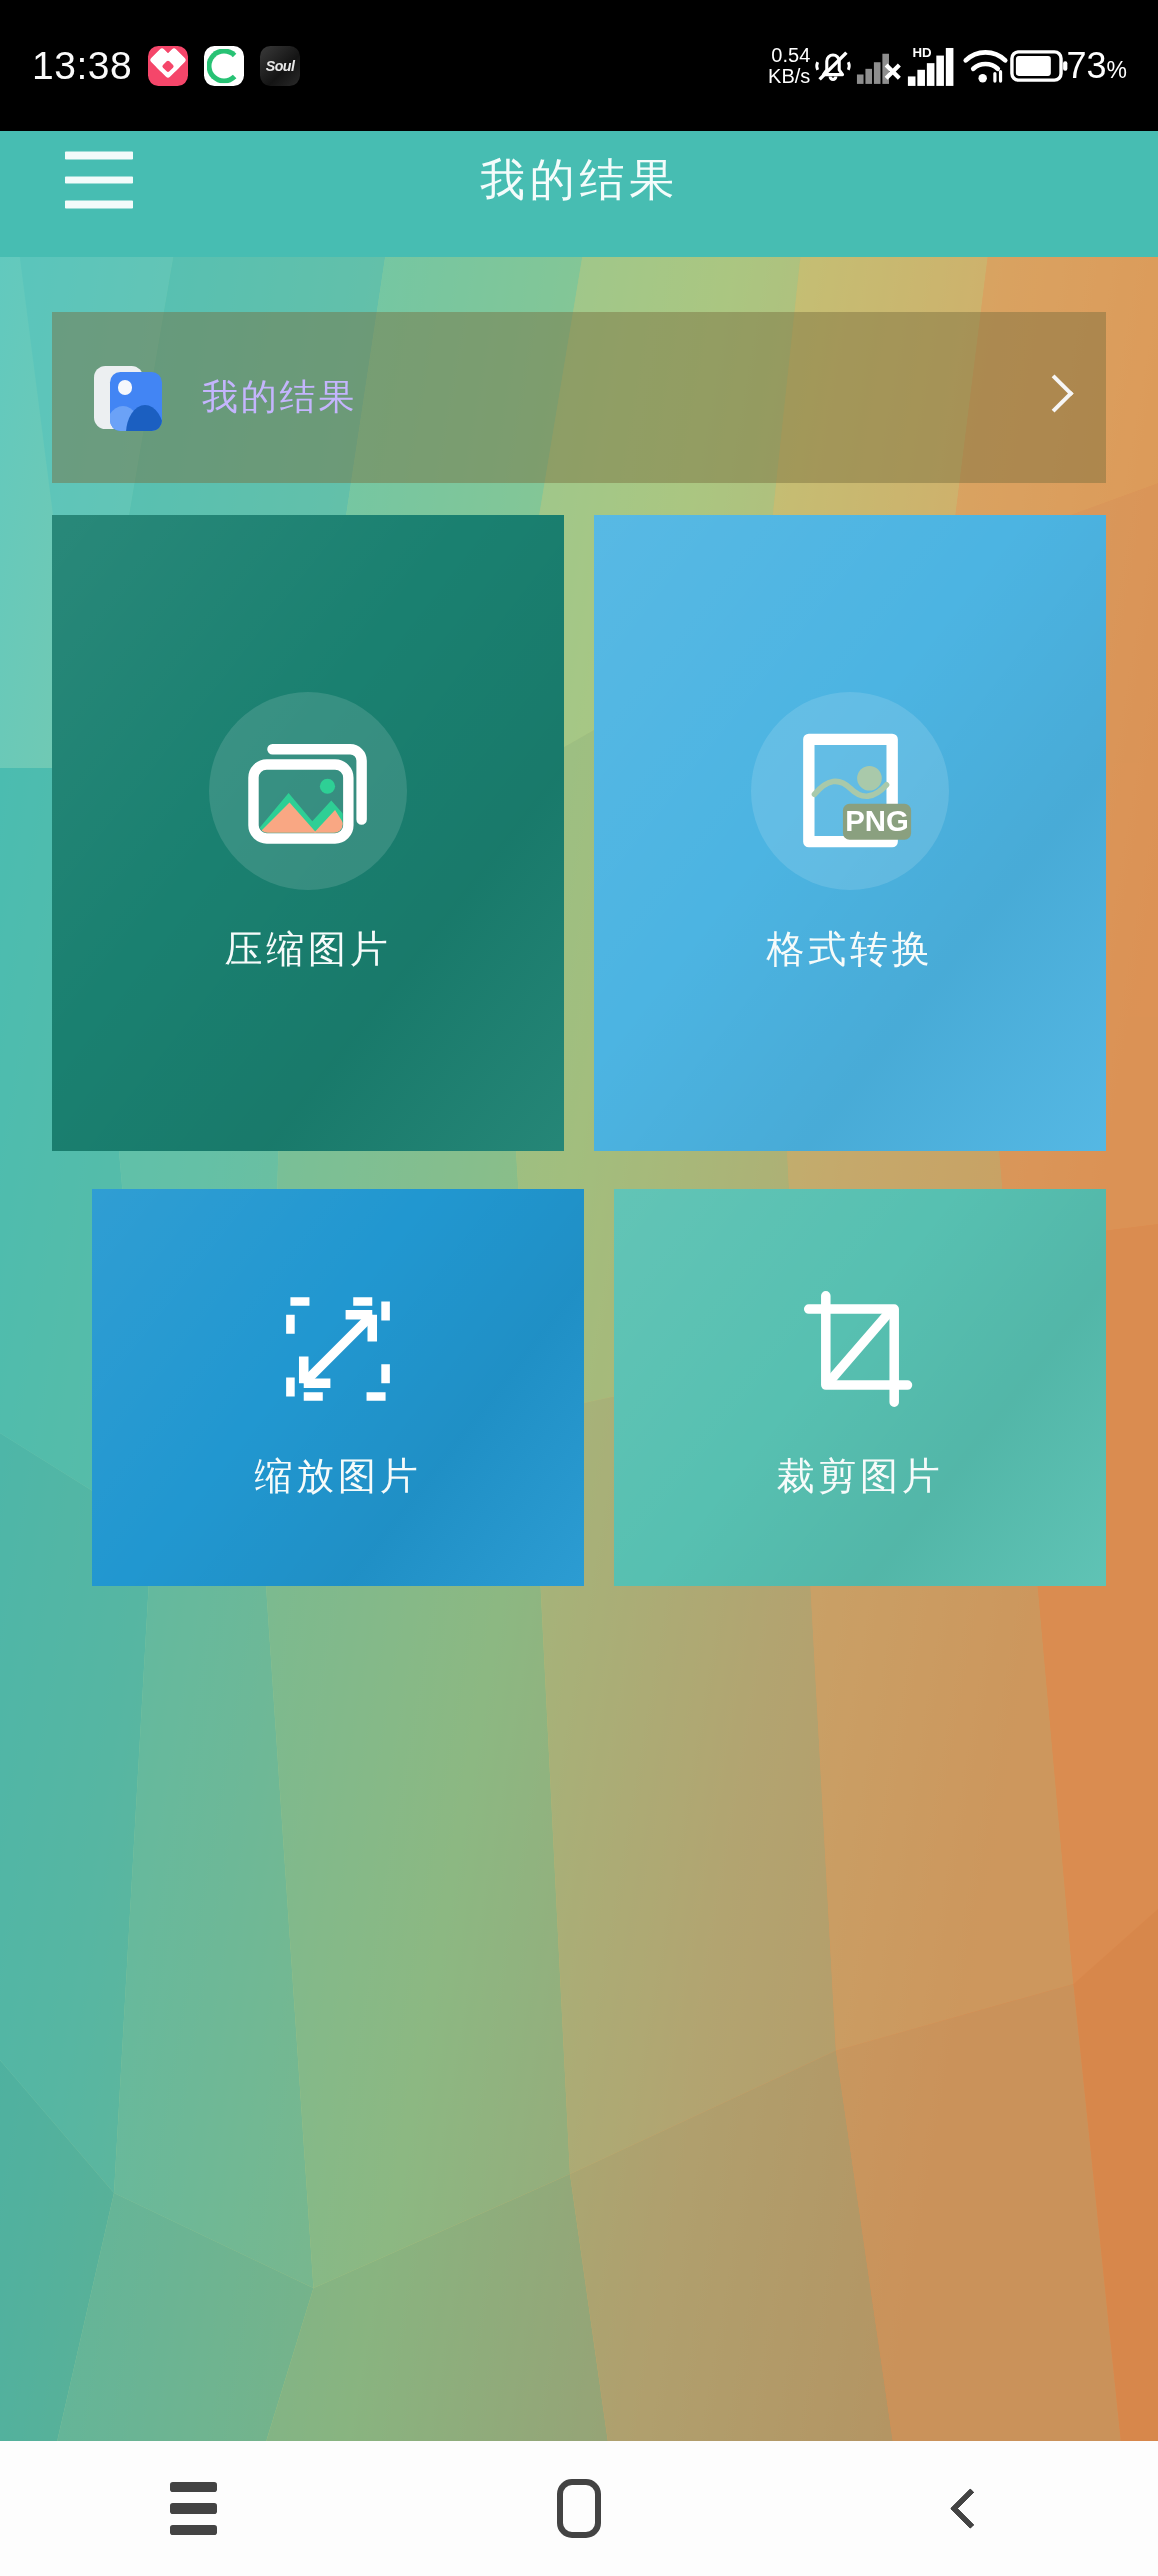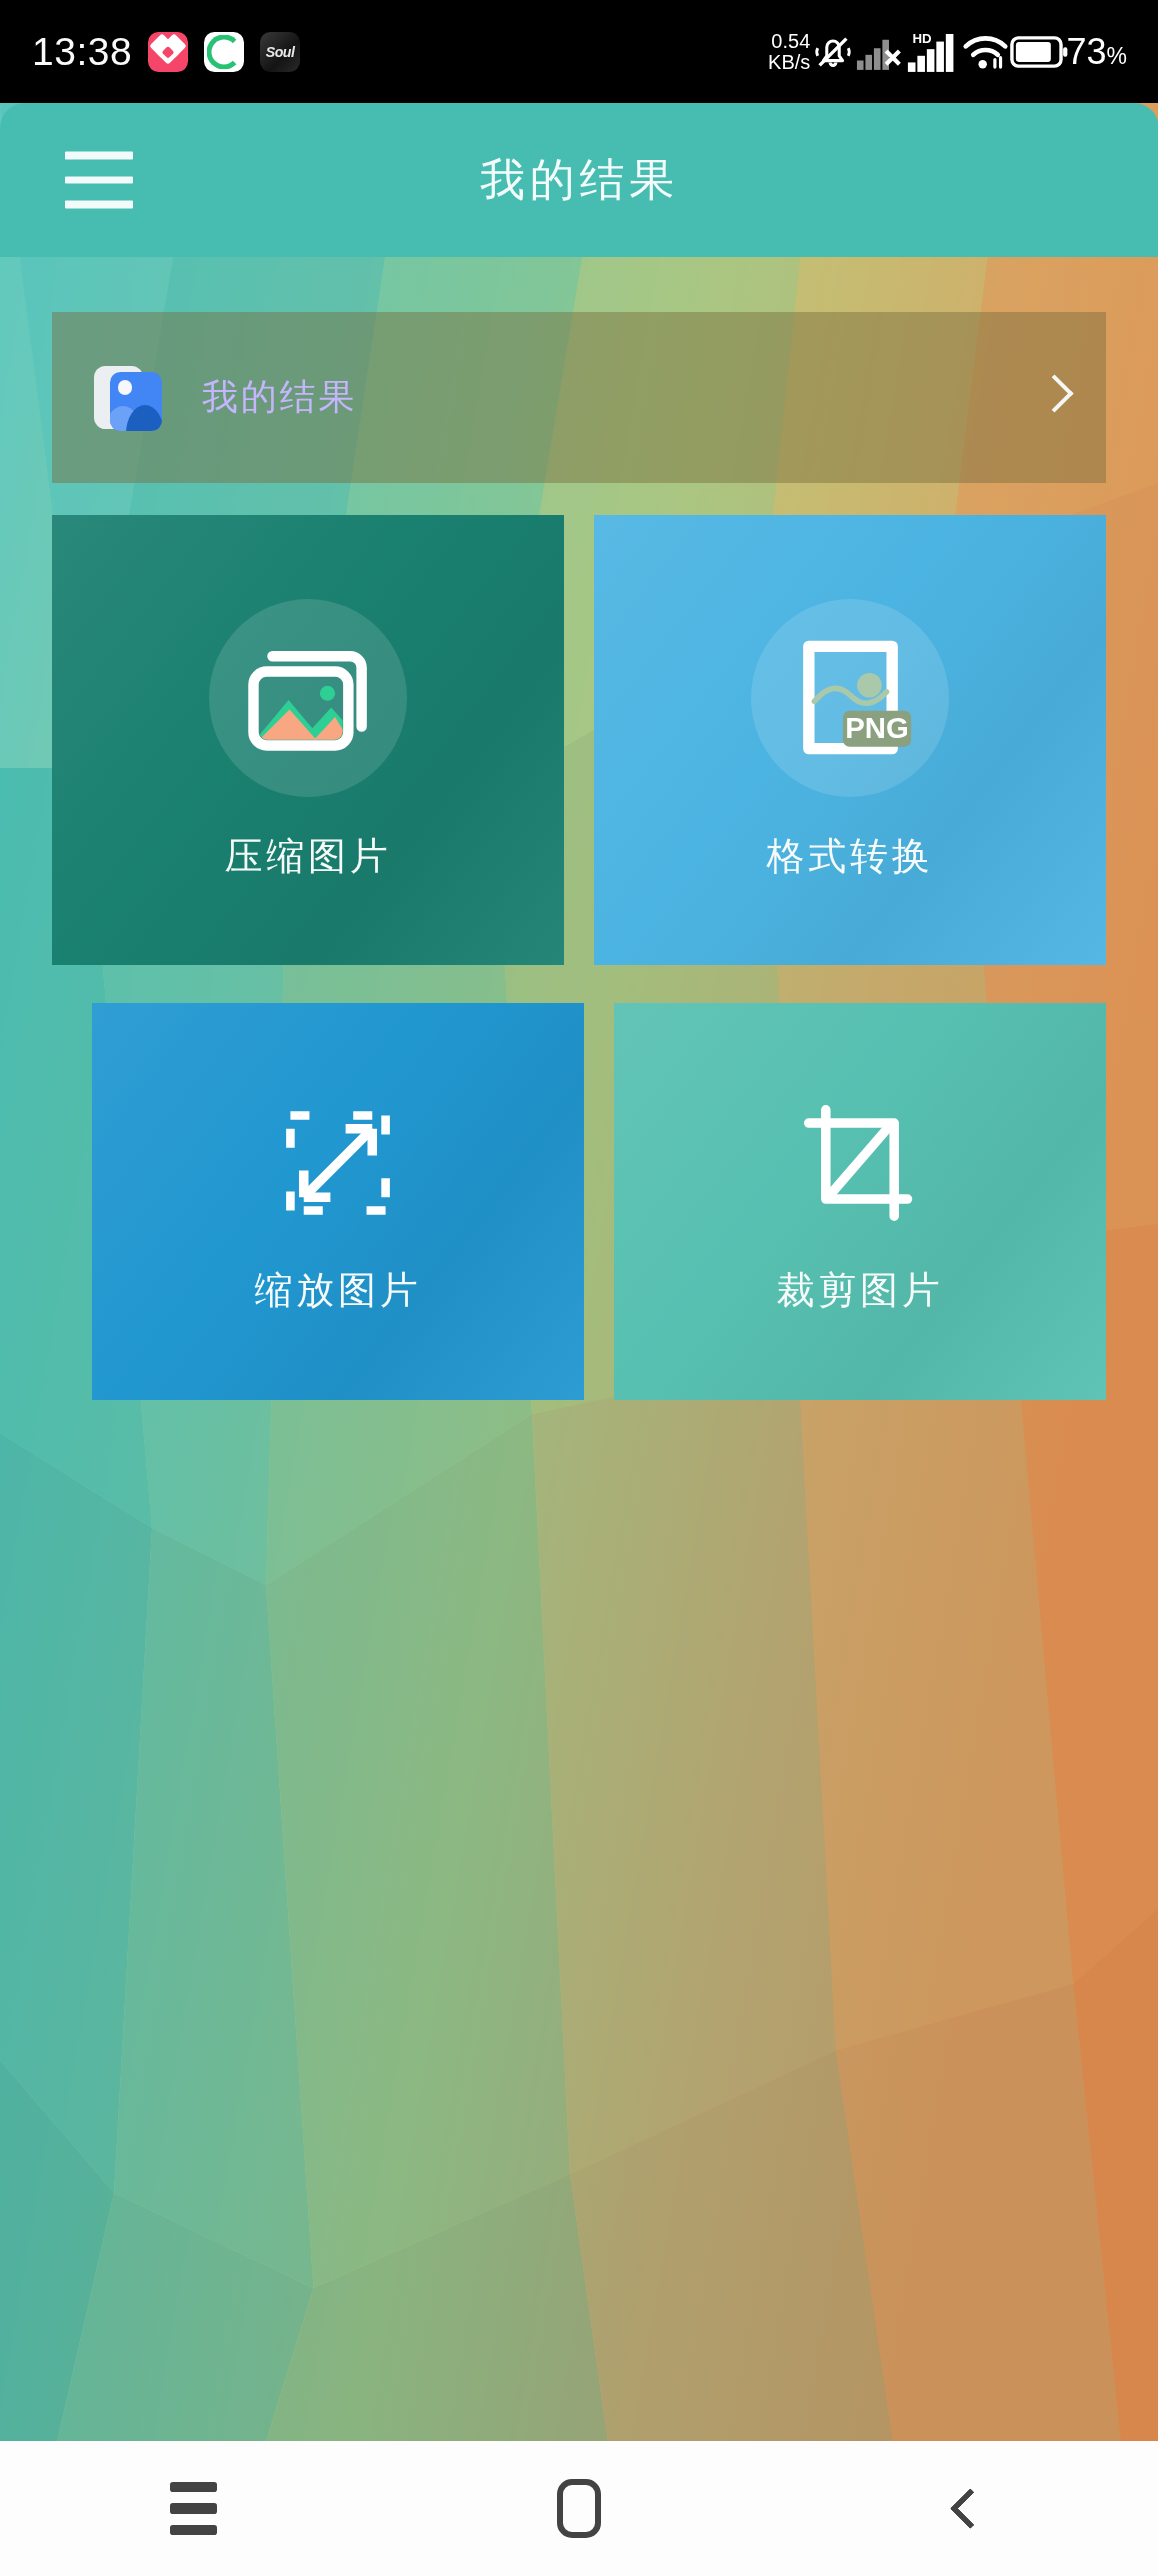--- a/index.html
+++ b/index.html
@@ -6,21 +6,21 @@
   html, body {
     width:1159px; height:2576px;
     background:#000;
     font-family:"Liberation Sans", "DejaVu Sans", sans-serif;
     overflow:hidden;
   }
   #screen { position:relative; width:1159px; height:2576px; overflow:hidden; }
 
   
   #statusbar{
-    position:absolute; top:0; left:0; width:1159px; height:103px;
+    position:absolute; top:0; left:0; width:1159px; height:131px;
     background:#000; display:flex; align-items:center;
     padding:0 32px; color:#fff;
   }
   .sb-left{ display:flex; align-items:center; gap:16px; }
   .sb-clock{ font-size:39px; letter-spacing:0.5px; font-weight:400; color:#fafafa; }
   .sb-appicon{ width:40px; height:40px; border-radius:10.4px; position:relative; overflow:hidden; }
   .ic-heart{ background:#f5466a; }
   .ic-heart::before{
     content:""; position:absolute; left:50%; top:50%; transform:translate(-50%,-50%) rotate(45deg);
     width:18px; height:18px; background:#fff;
@@ -123,21 +123,21 @@
   .tile-row + .tile-row{ margin-top:38px;padding-left:40px; }
   .tile{
     flex:1 1 0; position:relative; overflow:hidden; cursor:pointer;
     display:flex; flex-direction:column; align-items:center; justify-content:center;
   }
   .tile .sheen{
     position:absolute; inset:0; pointer-events:none;
     background:linear-gradient(128deg,rgba(255,255,255,.065) 0%,rgba(255,255,255,0) 42%,
                rgba(0,0,0,.05) 70%, rgba(255,255,255,.05) 100%);
   }
-  .tile-tall{ height:450px; }
+  .tile-tall{ height:636px; }
   .tile-short{ height:397px; }
   .tile-label{
     position:relative; color:#f6fbfa; font-size:38px; letter-spacing:3.8px;
   }
   .icon-wrap{ position:relative; margin-bottom:42px; }
   .icon-disc{
     width:198px; height:198px; border-radius:50%;
     background:rgba(255,255,255,.13);
     display:flex; align-items:center; justify-content:center;
   }

